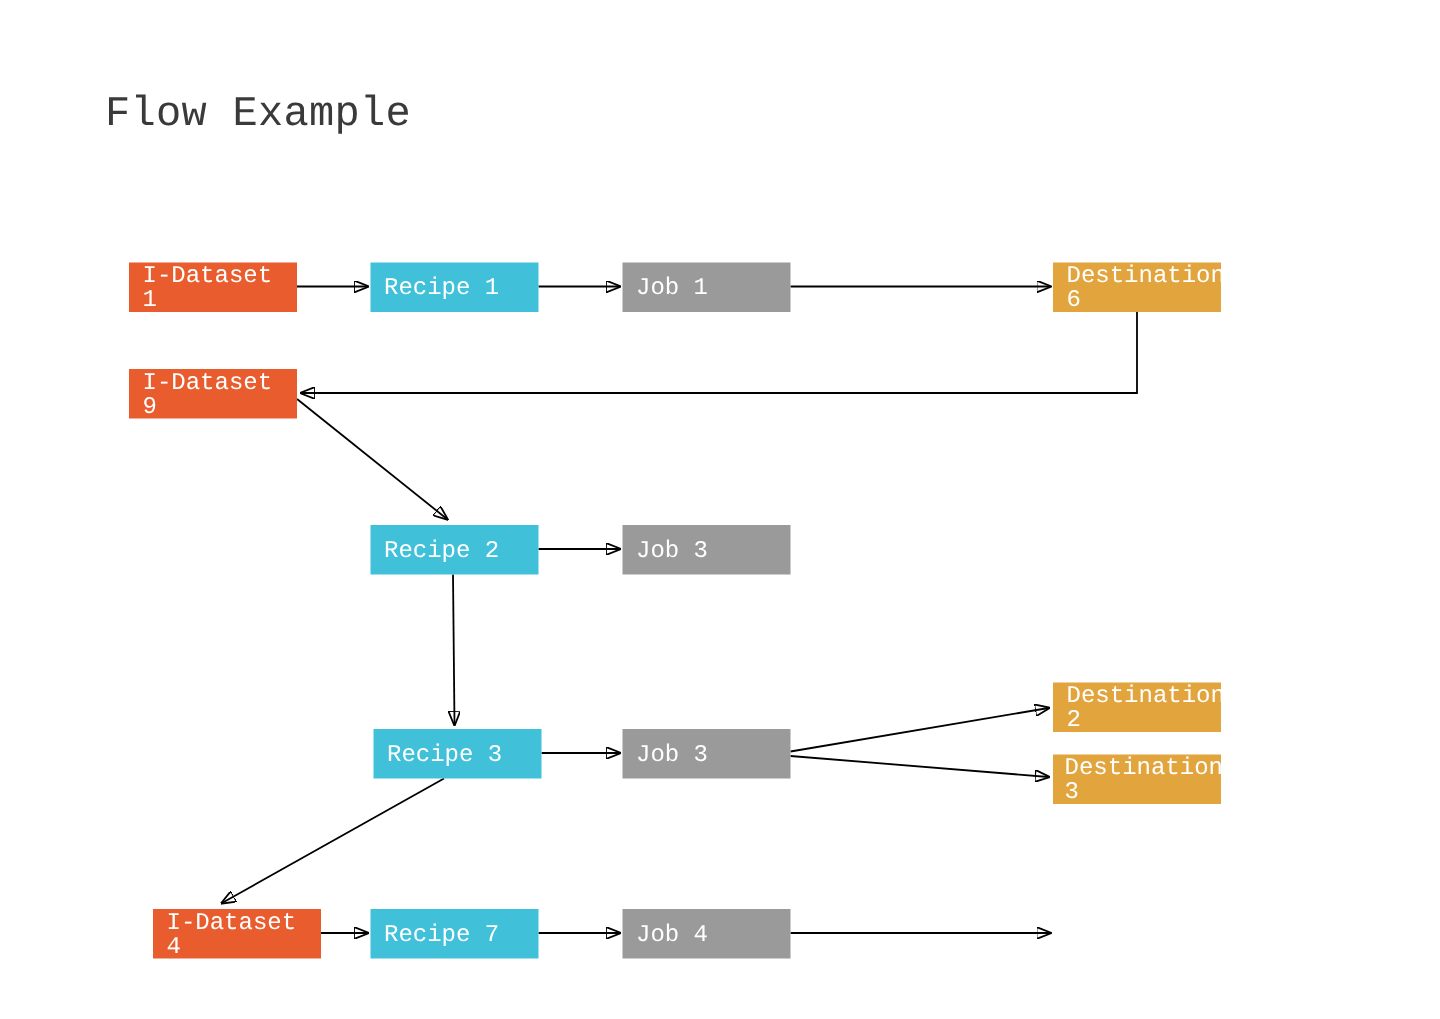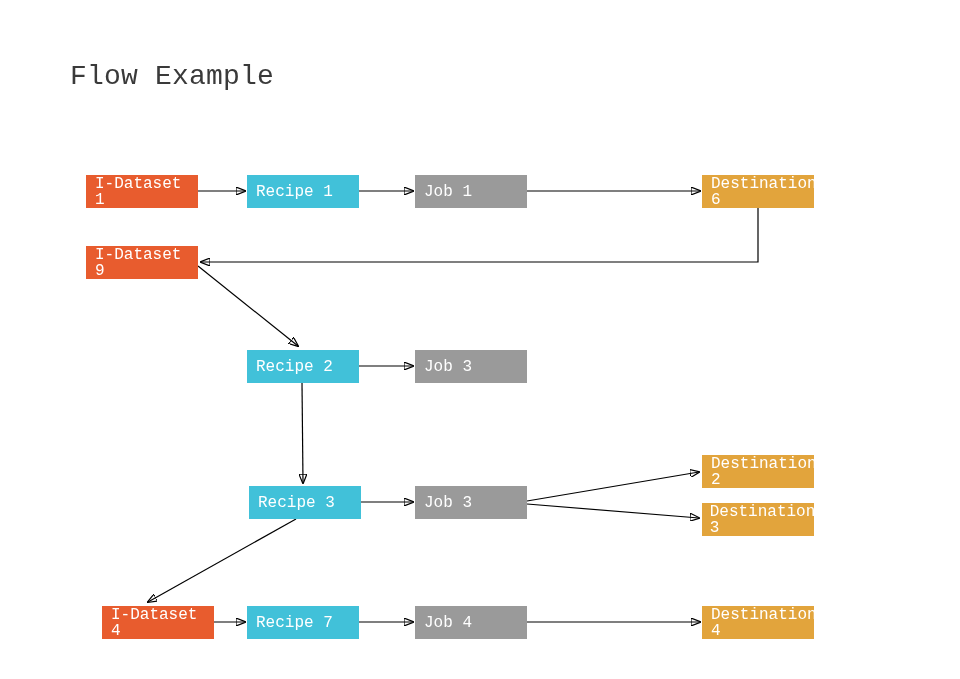--- a/index.html
+++ b/index.html
@@ -136,17 +136,14 @@
 
   <div id="n-idataset4" class="node node--dataset">
     <span>I-Dataset 4</span>
   </div>
   <div id="n-recipe4" class="node node--recipe">
     <span>Recipe 7</span>
   </div>
   <div id="n-job4" class="node node--job">
     <span>Job 4</span>
   </div>
-  <div id="n-destination4" class="node node--destination">
-    <span>Destination 4</span>
-  </div>
 
 </div>
 
 </body></html>

